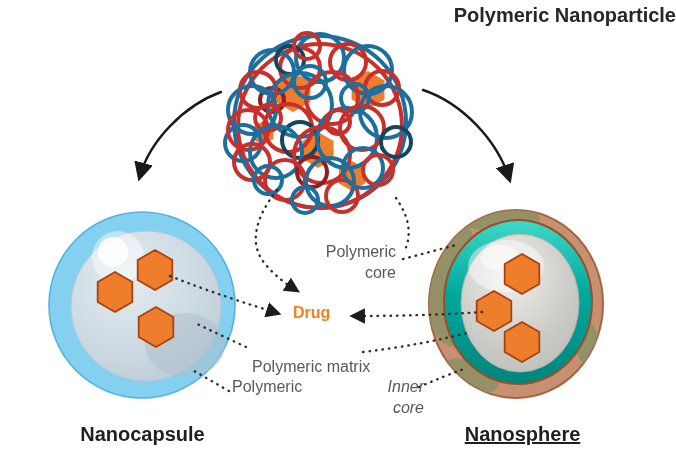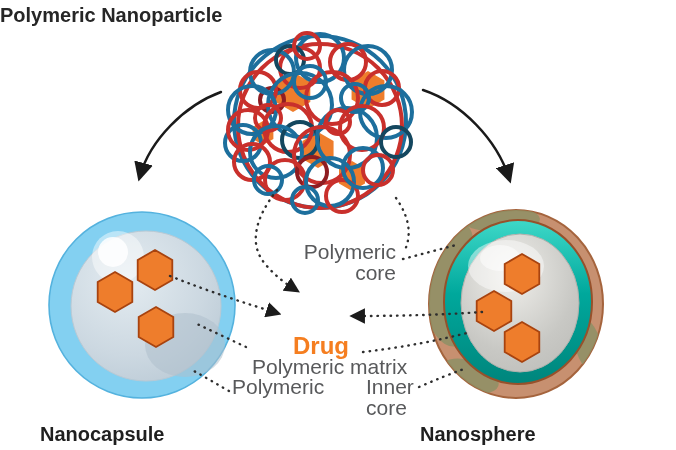--- a/index.html
+++ b/index.html
@@ -12,27 +12,27 @@
   
   .sb{fill:none;stroke:var(--strand-blue);stroke-width:4;}
   .sr{fill:none;stroke:var(--strand-red);stroke-width:4;}
   .sbd{fill:none;stroke:var(--strand-blue-dark);stroke-width:4;}
   .srd{fill:none;stroke:var(--strand-red-dark);stroke-width:4;}
   .hexfill{fill:var(--hex-fill);}
   .hex{fill:var(--hex-fill);stroke:var(--hex-stroke);stroke-width:1.8;}
   .leader{fill:none;stroke:#2e2e2e;stroke-width:2.4;stroke-dasharray:0.5 6;stroke-linecap:round;}
   .solidArrow{fill:none;stroke:var(--arrow-black);stroke-width:2.4;stroke-linecap:round;}
   
-  .lbl{position:absolute;color:var(--label-gray);font-size:21px;line-height:21px;}
-  .title{position:absolute;left:0;top:4px;width:676px;text-align:left;
+  .lbl{position:absolute;color:var(--label-gray);font-size:16px;line-height:21px;}
+  .title{position:absolute;left:0;top:4px;width:676px;text-align:right;
          font-size:20px;font-weight:700;color:var(--title-color);}
-  .bottomLbl{position:absolute;top:423px;width:205px;
+  .bottomLbl{position:absolute;top:423px;width:205px;text-align:center;
              font-size:20px;font-weight:700;color:#1f1f1f;}
-  .drugLbl{position:absolute;left:293px;top:304px;font-size:24px;font-weight:700;
-           color:var(--drug-orange);margin-top:28px;}
+  .drugLbl{position:absolute;left:293px;top:304px;font-size:16px;font-weight:700;
+           color:var(--drug-orange);}
 </style>
 </head>
 <body>
 
 <div id="stage">
 
 <svg width="676" height="450" viewBox="0 0 676 450">
   <defs>
     <marker id="mArrow" viewBox="0 0 10 10" refX="7" refY="5" markerWidth="6.5" markerHeight="6.5" orient="auto-start-reverse">
       <path d="M0,0 L10,5 L0,10 z" fill="#1c1c1c"></path>
@@ -169,22 +169,22 @@
   <div>Polymeric</div>
   <div>core</div>
 </div>
 
 <div class="lbl" style="left:252px;top:344px;margin-top:12px;">Polymeric matrix</div>
 
 <div class="lbl" style="left:232px;top:376px;">
   <div>Polymeric</div>
 </div>
 
-<div class="lbl" style="left:366px;top:376px;width:58px;text-align:left;">
+<div class="lbl" style="left:366px;top:376px;width:58px;text-align:right;font-style:italic;">
   <div>Inner</div>
   <div>core</div>
 </div>
 
 <div class="bottomLbl" style="left:40px;">Nanocapsule</div>
 
-<div class="bottomLbl" style="left:420px;">Nanosphere</div>
+<div class="bottomLbl" style="left:420px;text-decoration:underline;">Nanosphere</div>
 
 </div>
 
 </body></html>

